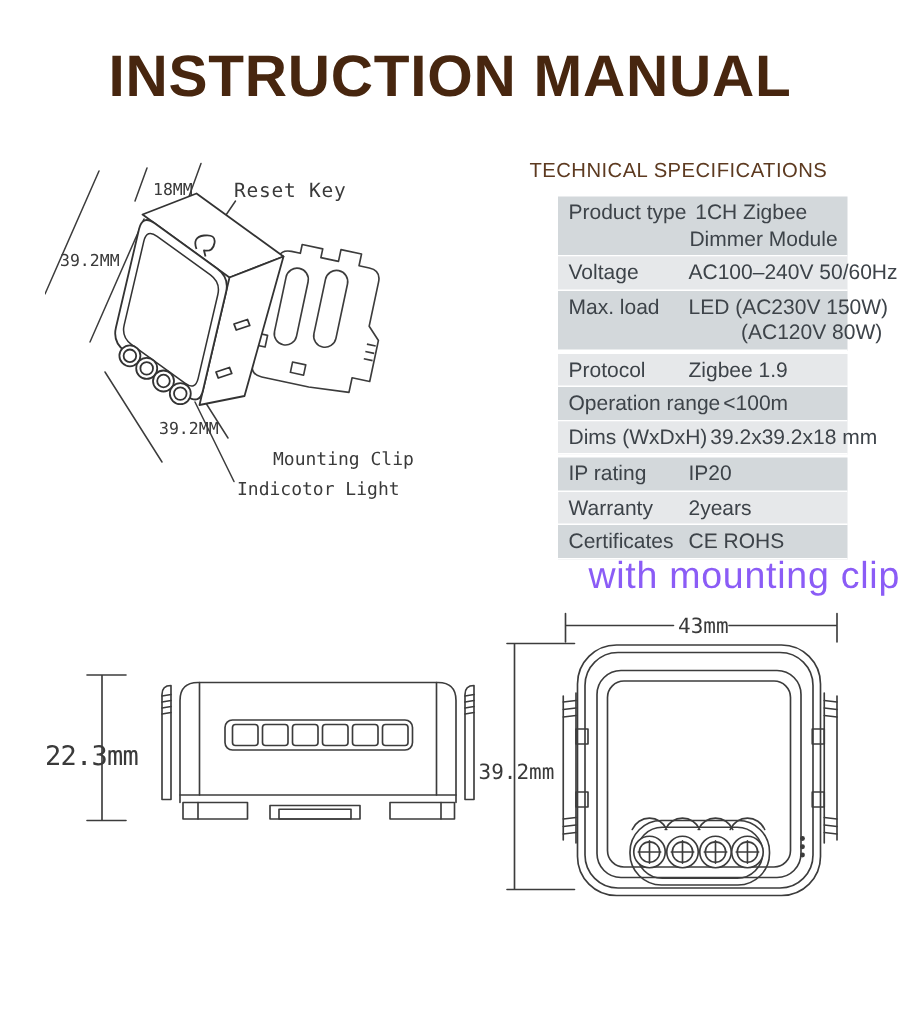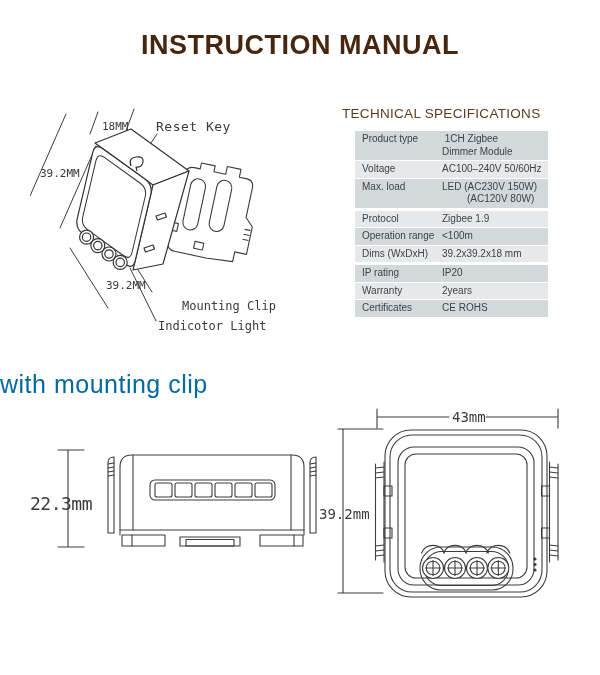--- a/index.html
+++ b/index.html
@@ -3,41 +3,41 @@
 <meta charset="utf-8">
 <title>Instruction Manual</title>
 <style>
   html,body{margin:0;padding:0;}
   body{
     width:600px;height:675px;position:relative;background:#ffffff;
     font-family:"Liberation Sans",sans-serif;overflow:hidden;
   }
   .title{
     position:absolute;top:30px;left:0;width:600px;text-align:center;
-    font-size:27px;font-weight:bold;letter-spacing:.5px;color:#47260f;
+    font-size:39px;font-weight:bold;letter-spacing:.5px;color:#47260f;
   }
   .spec-heading{
-    position:absolute;left:342px;top:106px;font-size:13.5px;
+    position:absolute;left:353px;top:106px;font-size:13.5px;
     letter-spacing:.3px;color:#5d3a20;
   }
   .spec-table{
-    position:absolute;left:355px;top:131px;width:193px;
-    font-size:10px;color:#3d4349;
+    position:absolute;left:372px;top:131px;width:193px;
+    font-size:14px;color:#3d4349;
   }
   .spec-row{display:flex;border-bottom:1px solid #fff;}
   .spec-row:nth-child(odd){background:#d3d8db;}
   .spec-row:nth-child(even){background:#e6e8ea;}
   .spec-row:nth-child(4),
   .spec-row:nth-child(7),
   .spec-row:nth-child(10){margin-top:2px;}
   .cell-label{flex:0 0 78px;padding:2px 0 2px 7px;white-space:pre;line-height:1.25;}
   .cell-value{flex:1;padding:2px 0 2px 2px;white-space:pre;line-height:1.25;}
   .bottom-heading{
-    position:absolute;top:370px;left:0;width:600px;text-align:left;
-    font-size:25px;color:#0369a1;letter-spacing:.5px;
+    position:absolute;top:370px;left:0;width:600px;text-align:right;
+    font-size:25px;color:#8b5cf6;letter-spacing:.5px;
   }
   svg{position:absolute;}
   #iso-svg{left:30px;top:100px;}
   #side-svg{left:20px;top:433px;}
   #front-svg{left:308px;top:396px;}
   svg text{
     font-family:"DejaVu Sans Mono",monospace;fill:#3a3a3a;stroke:none;
   }
   .s11{font-size:11px;}
   .s12{font-size:12px;}

